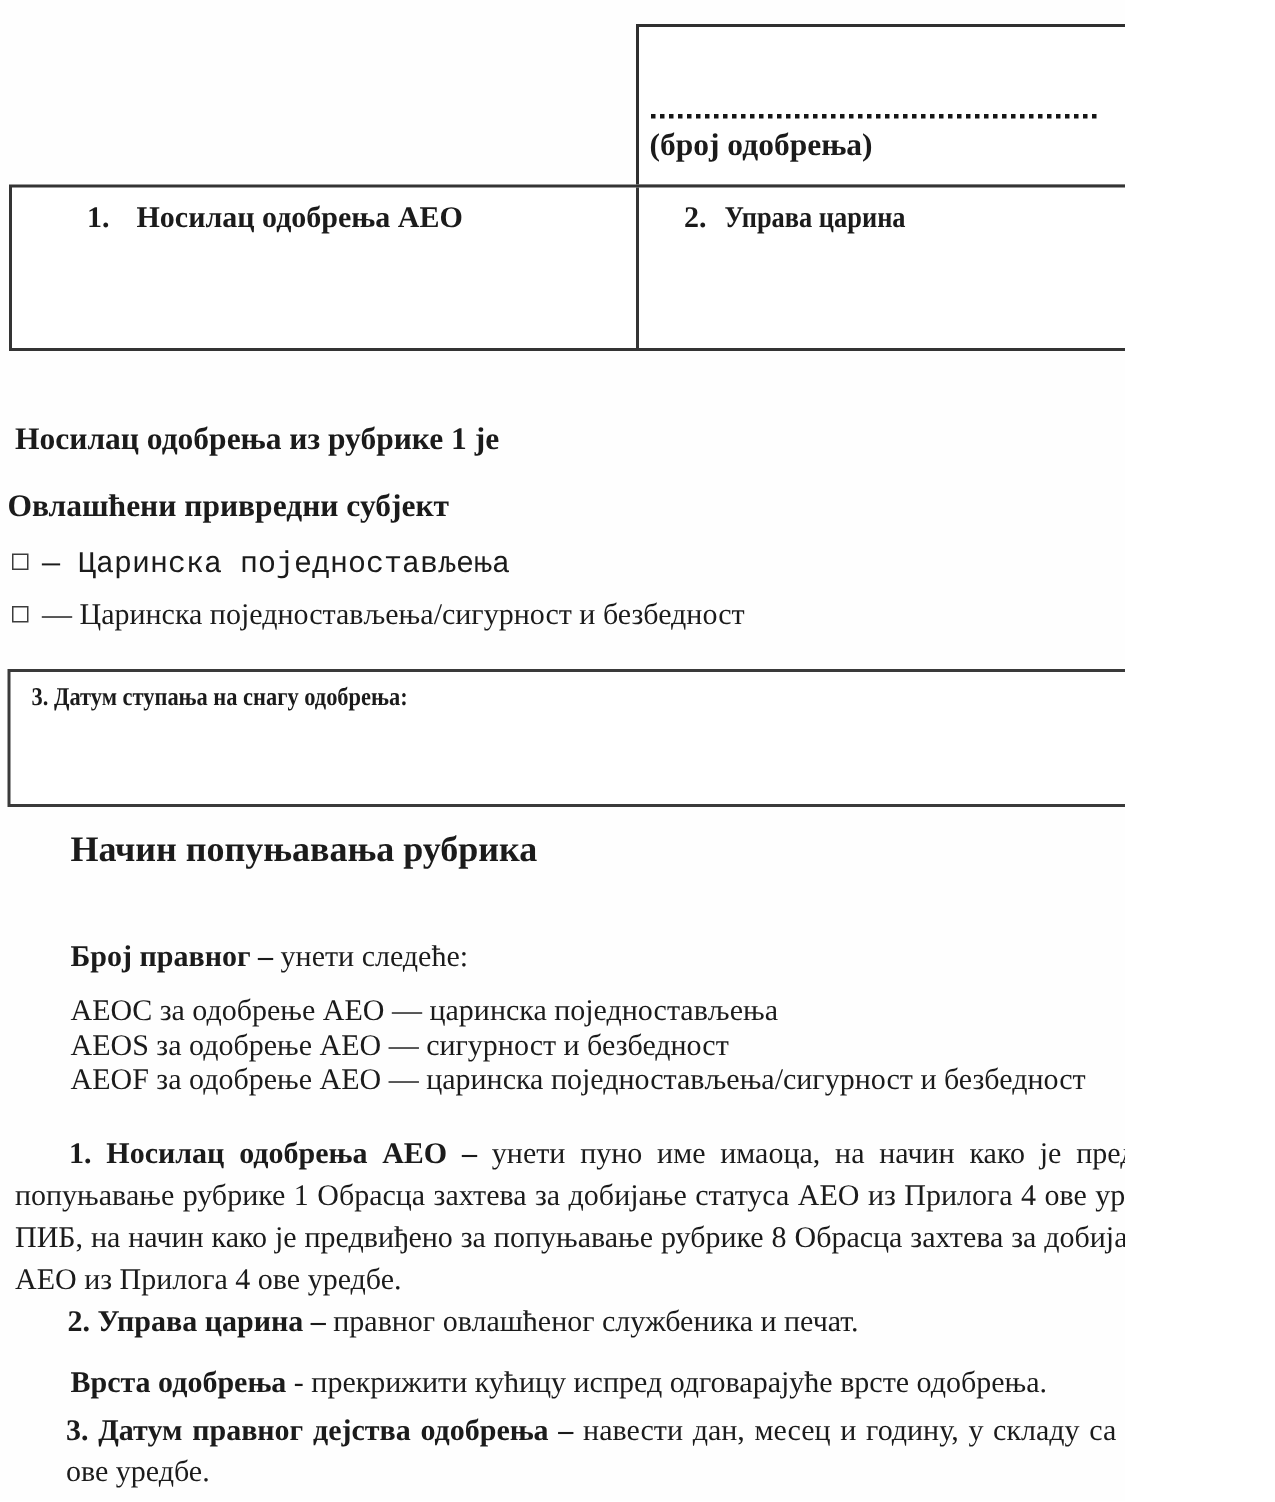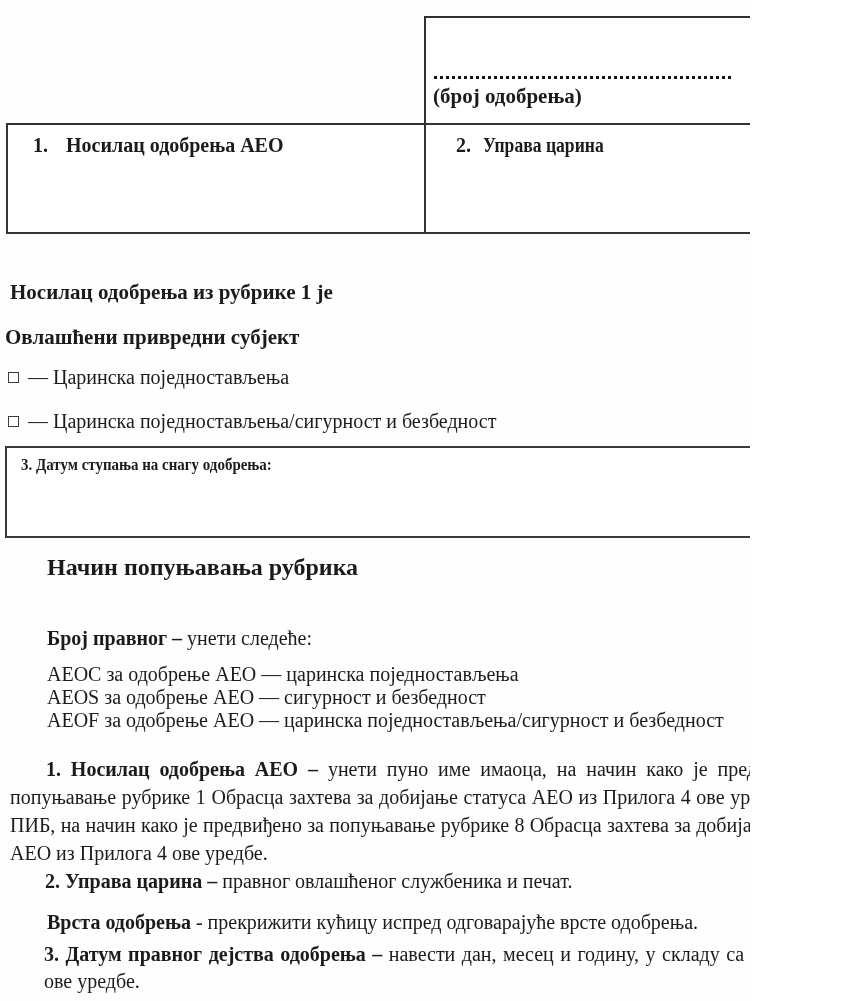--- a/index.html
+++ b/index.html
@@ -28,21 +28,21 @@
     font-size:21px;font-weight:bold;line-height:24px;
   }
 
   
   .main-table{
     position:absolute;left:6px;top:123px;width:838px;height:111px;
     border:2px solid #343434;background:#fff;
     display:flex;box-sizing:border-box;
   }
   .cell{box-sizing:border-box;font-size:20px;font-weight:bold;}
-  .cell1{width:418px;border-right:2px solid #343434;padding:9px 0 0 25px;}
+  .cell1{width:418px;border-right:2px solid #343434;padding:9px 0 0 50px;}
   .cell2{flex:1;padding:9px 0 0 30px;}
   .cell .no{margin-right:13px;}
   .cell2 .no{margin-right:7px;}
 
   .holder-line{position:absolute;left:10px;top:280px;font-size:21px;line-height:24px;}
   .subject-heading{position:absolute;left:5px;top:325px;font-size:21px;line-height:24px;}
 
   .checkbox-row{position:absolute;left:8px;font-size:20px;line-height:22px;white-space:nowrap;}
   .checkbox-row .box{
     display:inline-block;width:9px;height:9px;border:1.5px solid #3c3c3c;
@@ -87,24 +87,24 @@
     <div class="cell cell2">
       <span class="no">2.</span>
       <span class="condensed">Управа царина</span>
     </div>
   </div>
 
   <div class="holder-line bold">Носилац одобрења из рубрике 1 је</div>
 
   <div class="subject-heading bold">Овлашћени привредни субјект</div>
 
-  <div class="checkbox-row" style="top:366px;">
+  <div class="checkbox-row" style="top:366px;font-family:Liberation Mono, monospace;">
     <span class="box"></span><span>— Царинска поједностављења</span>
   </div>
-  <div class="checkbox-row" style="top:410px;">
+  <div class="checkbox-row" style="top:399px;">
     <span class="box"></span><span>— Царинска поједностављења/сигурност и безбедност</span>
   </div>
 
   <div class="date-box">
     <span class="condensed">3. Датум ступања на снагу одобрења:</span>
   </div>
 
   <div class="instr-heading bold">Начин попуњавања рубрика</div>
 
   <div class="number-line">

